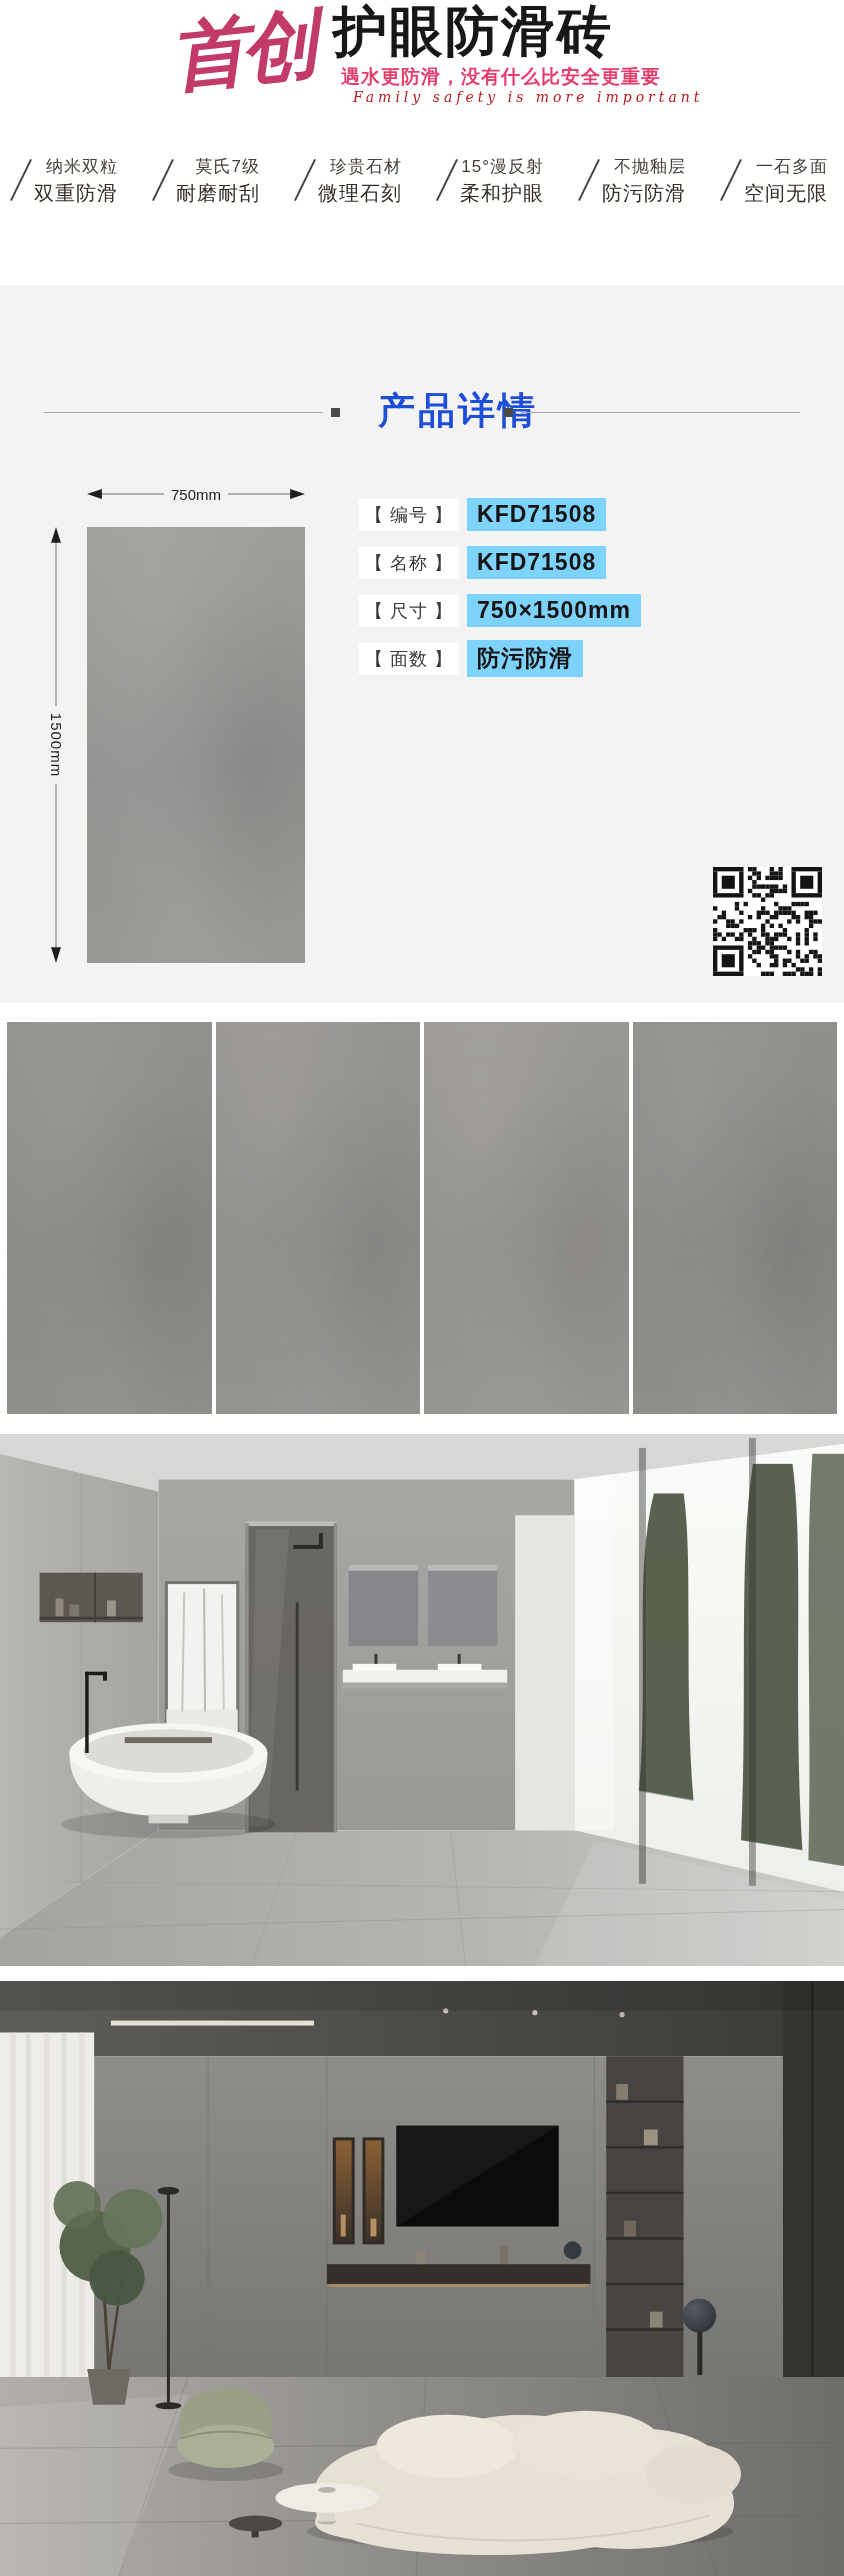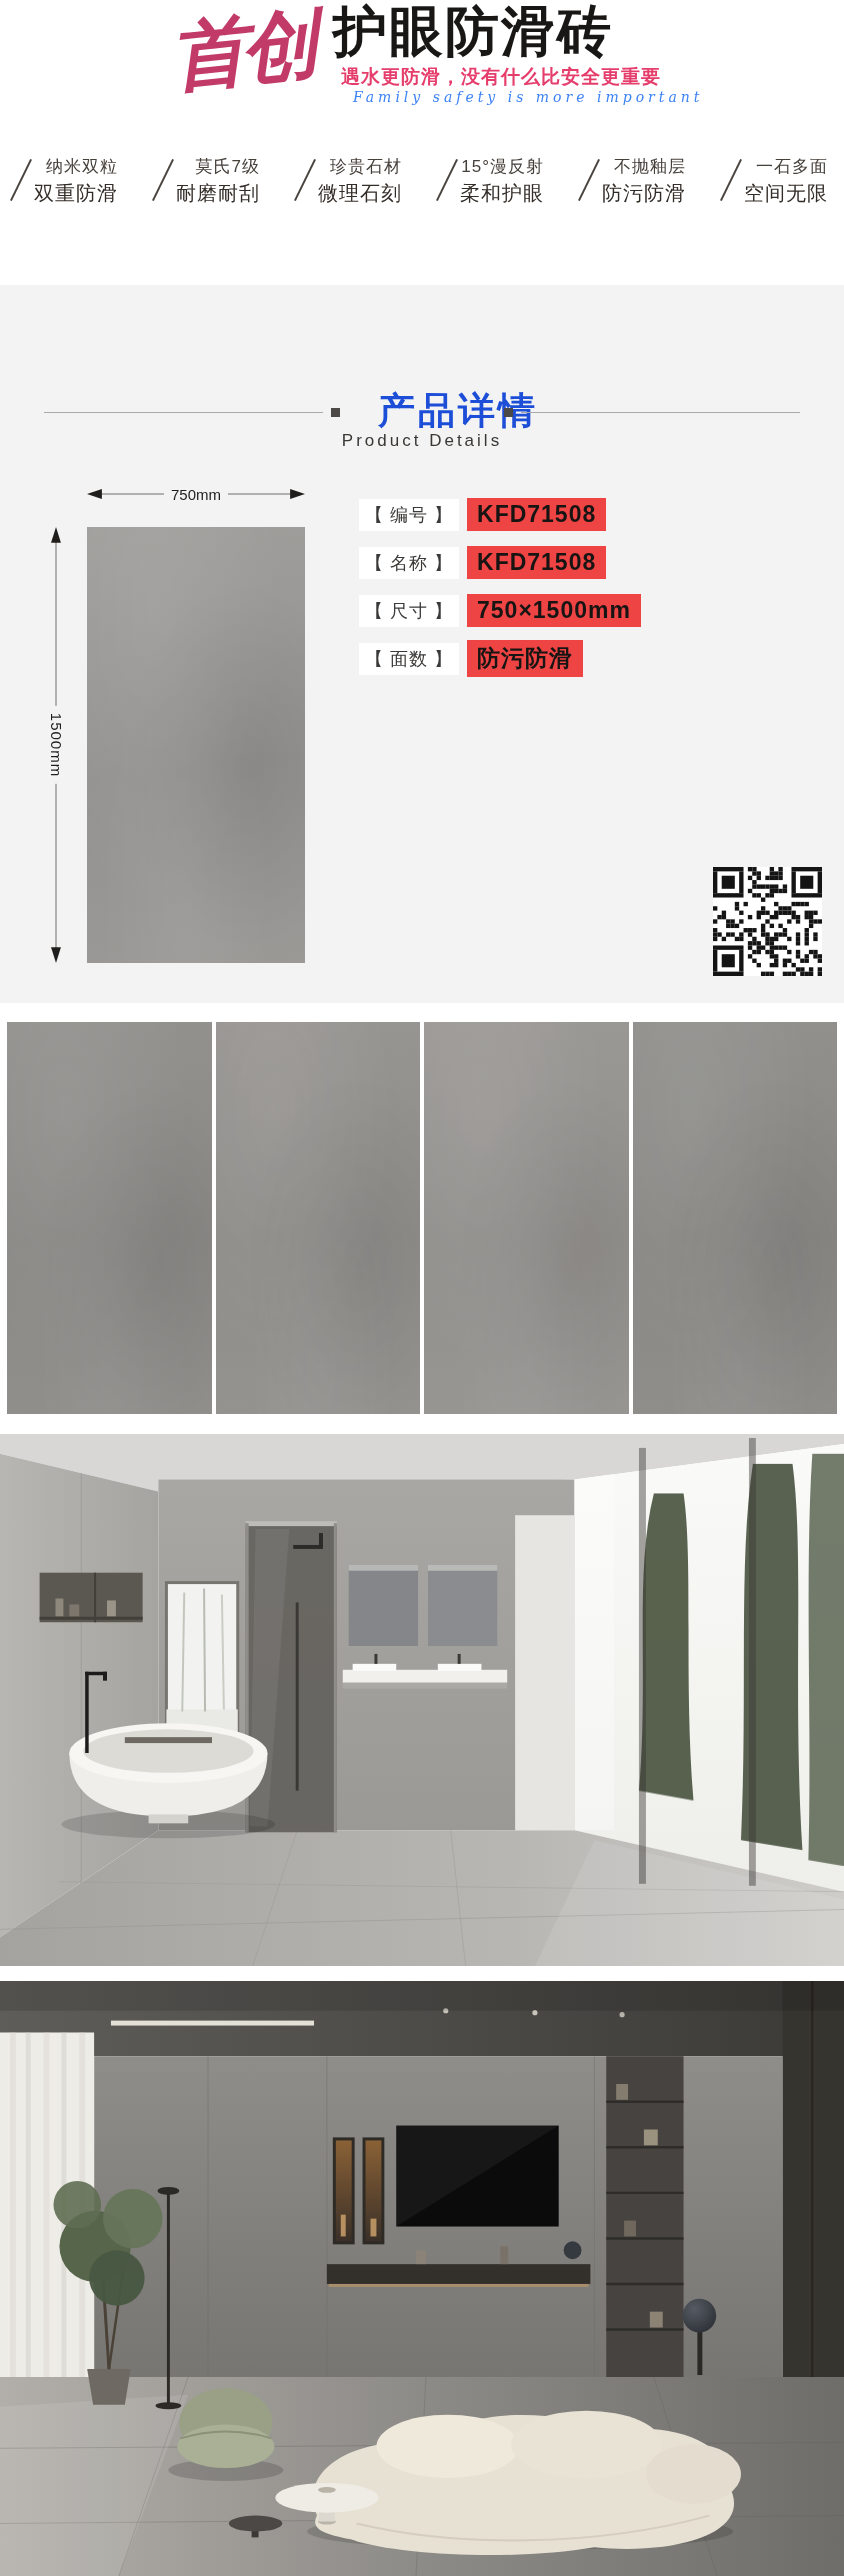--- a/index.html
+++ b/index.html
@@ -9,21 +9,21 @@
 
   
   .brand-logo{position:absolute;left:147px;top:-4px;width:188px;height:109px;
     font-family:"DejaVu Serif", serif;font-style:italic;font-weight:900;font-size:77px;
     color:#c23a67;transform:rotate(-6deg);letter-spacing:-6px;line-height:109px;text-align:center;}
   .brand-title{position:absolute;left:333px;top:2px;font-size:54px;font-weight:900;color:#191715;
     letter-spacing:2px;line-height:59px;white-space:nowrap;}
   .brand-slogan{position:absolute;left:341px;top:64px;font-size:19px;font-weight:700;color:#e63e6c;
     letter-spacing:1px;white-space:nowrap;}
   .brand-slogan-en{position:absolute;left:353px;top:89px;font-size:14px;font-style:italic;
-    font-family:"DejaVu Serif", serif;color:#3b82f6;letter-spacing:4px;white-space:nowrap;}
+    font-family:"DejaVu Serif", serif;color:#b91c1c;letter-spacing:4px;white-space:nowrap;}
 
   
   .features{position:absolute;left:16px;top:155px;width:812px;height:83px;display:flex;justify-content:space-between;}
   .feature{display:flex;align-items:flex-start;text-align:right;}
   .feature .slash{width:2px;height:46px;background:#4a443f;transform:rotate(26deg);margin:2px 12px 0 4px;flex:0 0 auto;}
   .feature .l1{font-size:17px;color:#46403b;letter-spacing:1px;line-height:24px;}
   .feature .l2{font-size:20px;font-weight:400;color:#332d28;letter-spacing:1px;line-height:28px;}
 
   
   .gray-section{position:absolute;left:0;top:285px;width:844px;height:718px;background:#f3f3f3;}
@@ -44,21 +44,21 @@
   .swatch{position:absolute;left:87px;top:242px;width:218px;height:436px;}
   .dim-h{position:absolute;left:87px;top:201px;width:218px;height:16px;}
   .dim-v{position:absolute;left:48px;top:242px;width:16px;height:436px;}
   .dim-label{position:absolute;background:#f3f3f3;font-size:15px;color:#1f1e1c;padding:0 7px;white-space:nowrap;}
   .dim-h .dim-label{left:50%;top:50%;transform:translate(-50%,-50%);}
   .dim-v .dim-label{left:50%;top:50%;transform:translate(-50%,-50%) rotate(90deg);letter-spacing:1px;}
 
   .specs{position:absolute;left:359px;top:214px;}
   .spec-row{display:flex;align-items:center;margin-bottom:17px;height:31px;text-align:right;}
   .spec-label{background:#fff;color:#3c3a38;font-size:18px;padding:4px 6px;letter-spacing:1px;white-space:nowrap;}
-  .spec-value{background:#ef4444;color:#171514;font-size:23px;font-weight:700;padding:3px 10px;margin-left:8px;letter-spacing:1px;white-space:nowrap;}
+  .spec-value{background:#7dd3fc;color:#171514;font-size:23px;font-weight:700;padding:3px 10px;margin-left:8px;letter-spacing:1px;white-space:nowrap;}
 
   .qr{position:absolute;left:713px;top:582px;width:109px;height:109px;}
 
   
   .faces-block{position:absolute;left:0;top:1004px;width:844px;height:430px;background:#fff;}
   .faces{position:absolute;left:7px;top:18px;width:830px;height:392px;display:flex;gap:4px;}
   .face{flex:1 1 0;background:
     radial-gradient(ellipse at 28% 22%, rgba(255,255,255,.07), transparent 60%),
     radial-gradient(ellipse at 70% 62%, rgba(0,0,0,.07), transparent 55%),
     radial-gradient(ellipse at 52% 88%, rgba(255,255,255,.05), transparent 50%),
@@ -129,21 +129,20 @@
         </div>
     </div>
   </div>
 
   <div class="gray-section">
 
     <div class="sec-head">
       <div class="sec-line left"></div>
       <div class="sec-sq left"></div>
       <div class="sec-title">产品详情</div>
-      <div class="sec-sub">Product Details</div>
       <div class="sec-sq right"></div>
       <div class="sec-line right"></div>
     </div>
 
     <div class="dim-h">
       <svg width="218" height="16" viewBox="0 0 220 16">
         <line x1="12" y1="8" x2="208" y2="8" stroke="#6e6c6a" stroke-width="1"></line>
         <polygon points="0,8 15,3 15,13" fill="#1f1e1c"></polygon>
         <polygon points="220,8 205,3 205,13" fill="#1f1e1c"></polygon>
       </svg>

